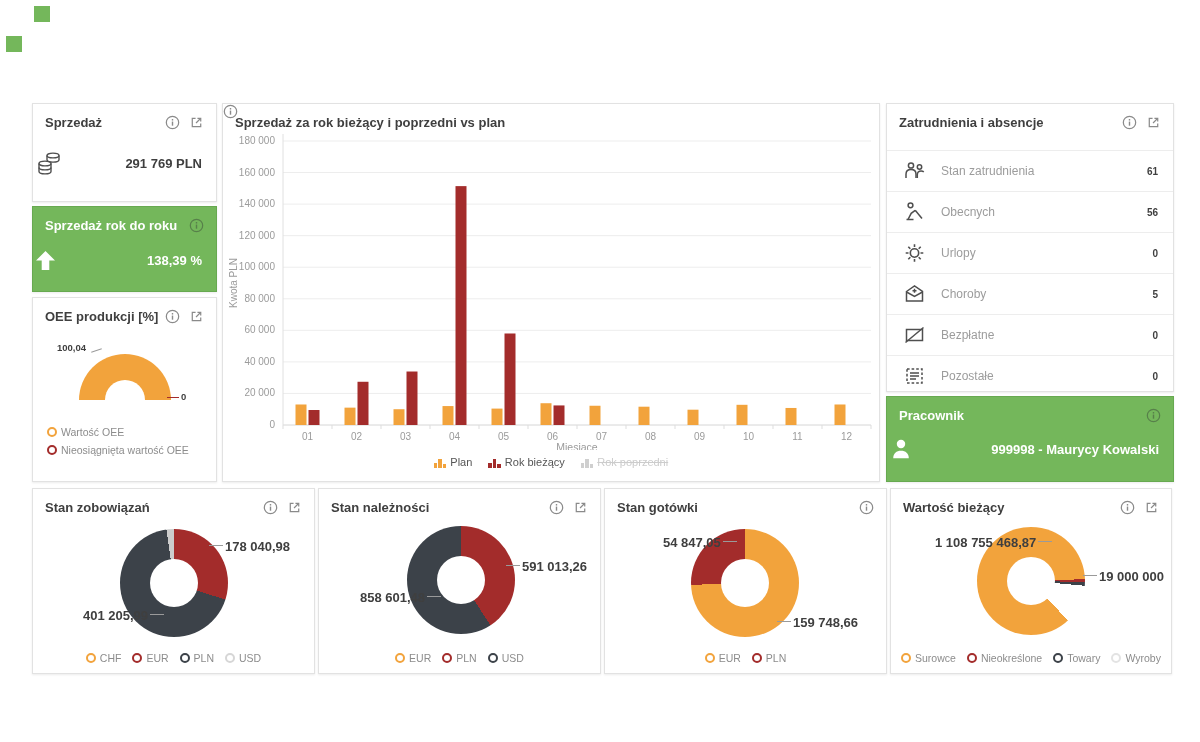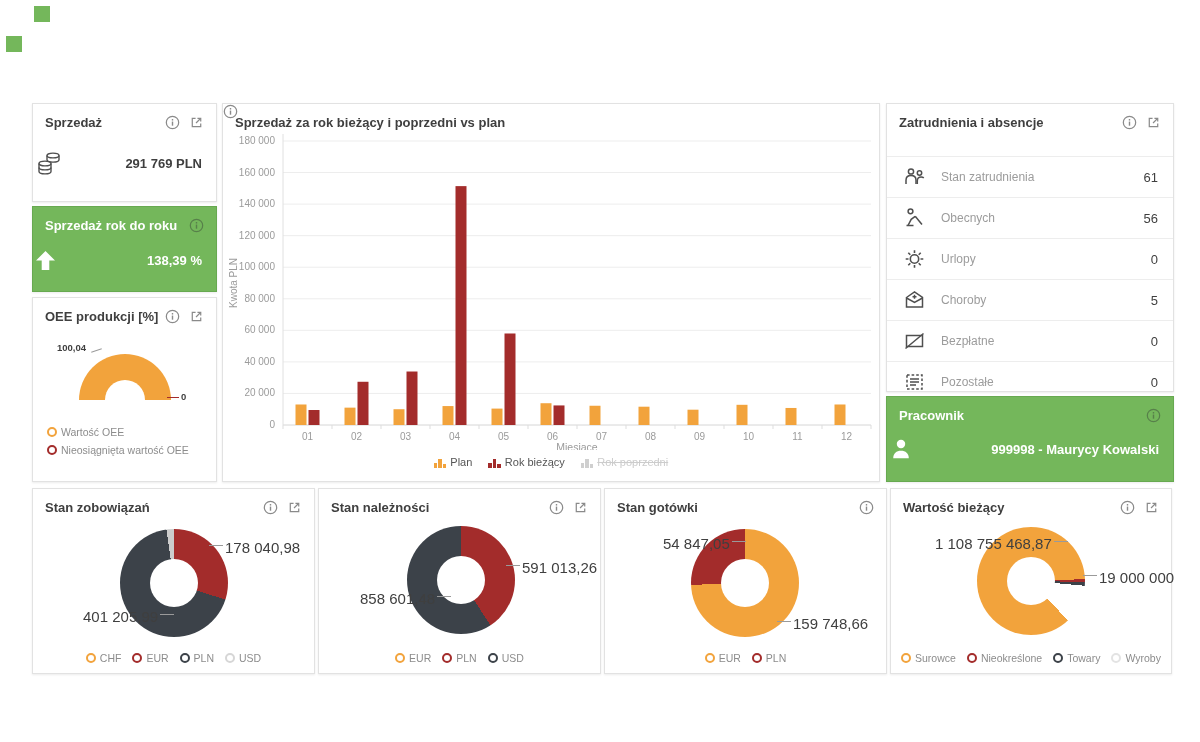--- a/index.html
+++ b/index.html
@@ -29,37 +29,37 @@
   .gauge-min{left:148px;top:93px}
   .gauge-line-min{position:absolute;left:134px;top:99px;width:12px;height:1px;background:#a32c2b}
   .gauge-line-max{position:absolute;left:58px;top:52px;width:11px;height:1px;background:#9a9a9a;transform:rotate(-18deg)}
   .oee-legend{position:absolute;left:14px;top:128px;display:flex;flex-direction:column;gap:6px}
   
   .ring{width:6px;height:6px;border-radius:50%;border:2px solid #999;display:inline-block;
         margin-right:4px;background:#fff;flex:0 0 auto}
   .lg-item{display:flex;align-items:center;font-size:10.5px;color:#8c8c8c;cursor:pointer;white-space:nowrap}
   
   .hr-row{display:flex;align-items:center;height:40px;border-top:1px solid #ededed;padding:0 15px}
-  .hr-rows{margin-top:22px}
+  .hr-rows{margin-top:16px}
   .hr-icon{width:30px;color:#4f4f4f;line-height:0;flex:0 0 auto}
   .hr-label{flex:1;color:#9c9c9c;font-size:12px;margin-left:9px}
-  .hr-value{font-weight:normal;color:#3f3f3f;font-size:13px}
+  .hr-value{font-weight:bold;color:#3f3f3f;font-size:10px}
   
   #card-main svg{position:absolute;left:0;top:0;z-index:1}
   .mlegend{position:absolute;left:0;right:0;top:352px;display:flex;justify-content:center;
            gap:16px;align-items:center;z-index:2}
   .mlegend .item{display:flex;align-items:flex-end;gap:4px;font-size:11px;color:#555;cursor:pointer}
   .mlegend .item.disabled{color:#ccc;text-decoration:line-through}
   .mbar{display:inline-flex;align-items:flex-end;gap:1px;height:10px}
   .mbar i{display:block;width:3.5px;background:currentColor}
   .mbar i:nth-child(1){height:5px}.mbar i:nth-child(2){height:9px}.mbar i:nth-child(3){height:4px}
   
   .donut{position:absolute;width:108px;height:108px;border-radius:50%}
   .donut::after{content:"";position:absolute;inset:30px;background:#fff;border-radius:50%}
-  .dlabel{position:absolute;font-size:15px;color:#3f3f3f;font-weight:normal;white-space:nowrap;z-index:2}
+  .dlabel{position:absolute;font-size:13px;color:#3f3f3f;font-weight:bold;white-space:nowrap;z-index:2}
   .dlabel.line-l::before{content:"";position:absolute;left:-16px;top:6px;width:14px;height:1px;background:#9a9a9a}
   .dlabel.line-r::after{content:"";position:absolute;right:-16px;top:6px;width:14px;height:1px;background:#9a9a9a}
   .dlegend{position:absolute;left:0;right:0;bottom:9px;display:flex;justify-content:center;gap:11px;z-index:2}
   #card-d1 .donut{left:87px;top:40px}
   #card-d2 .donut{left:88px;top:37px}
   #card-d3 .donut{left:86px;top:40px}
   #card-d4 .donut{left:86px;top:38px}
   #card-d1 .l-right{left:192px;top:50px}
   #card-d1 .l-left{left:50px;top:119px}
   #card-d2 .l-right{left:203px;top:70px}

